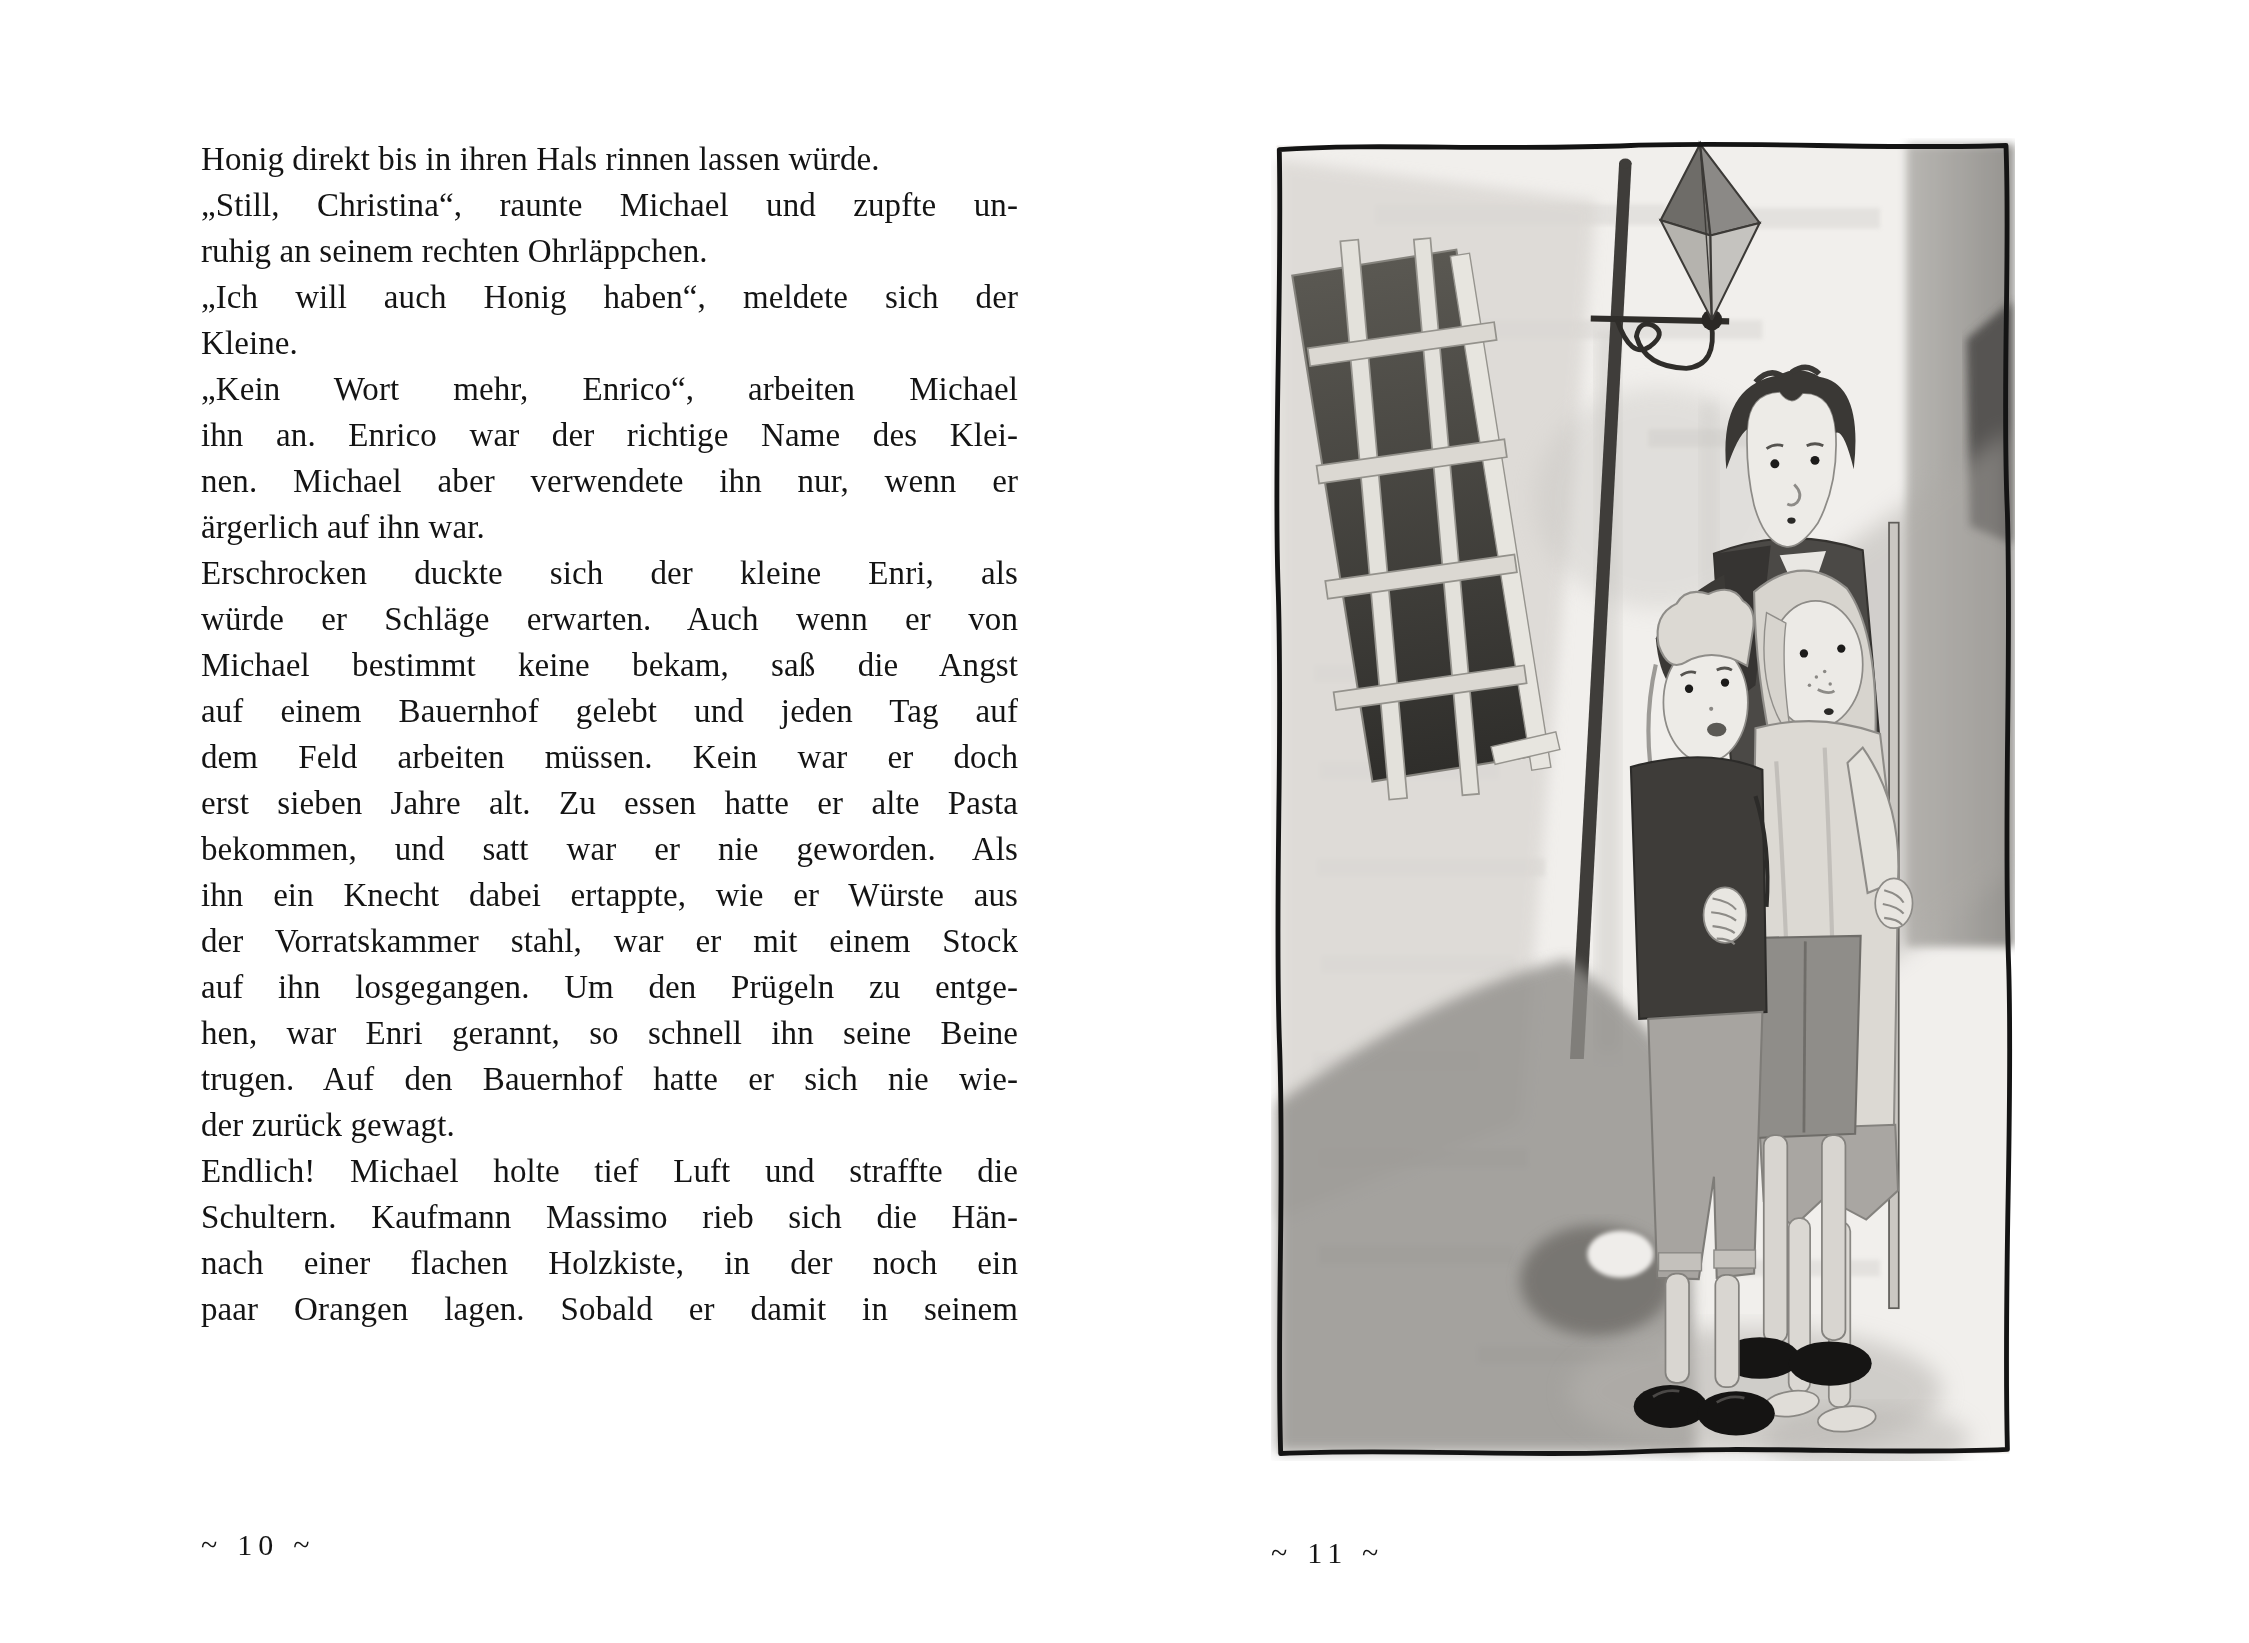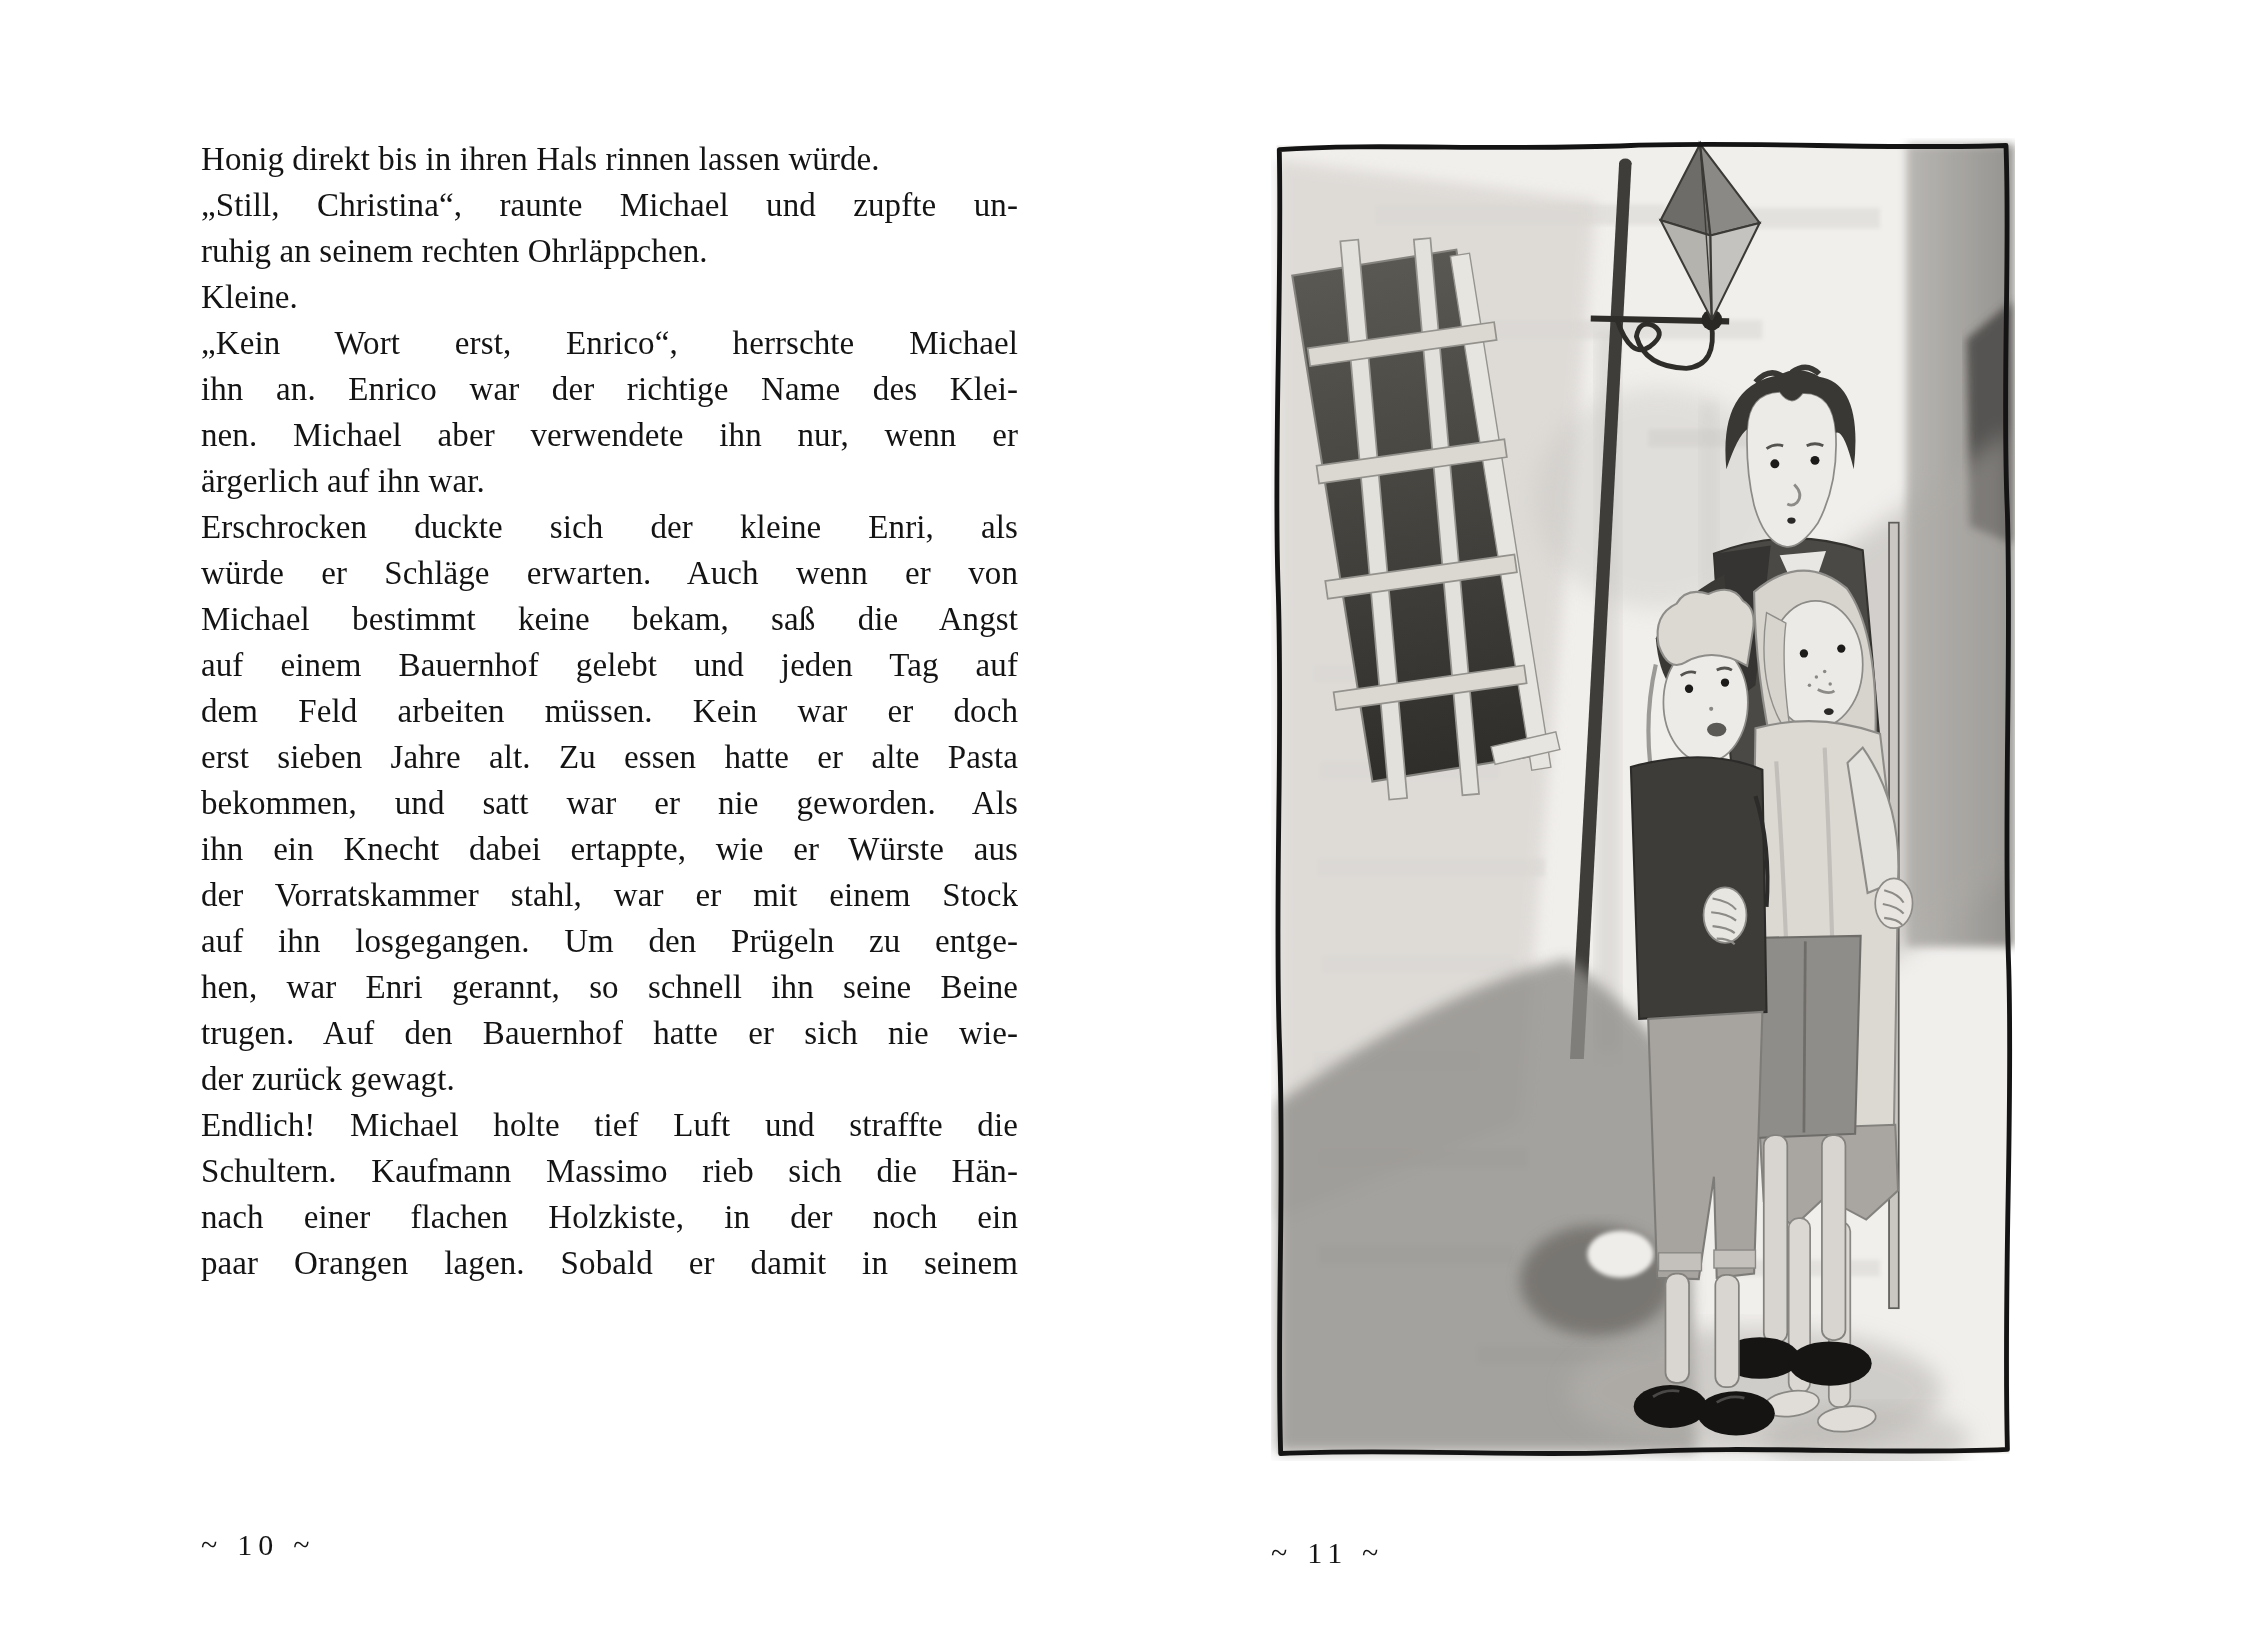--- a/index.html
+++ b/index.html
@@ -43,22 +43,23 @@
 </head>
 <body>
 
 <div class="spread">
 
   <div>
     <div class="text-block">
       <div class="tline" data-j="n">Honig direkt bis in ihren Hals rinnen lassen würde.</div>
       <div class="tline" data-j="y">„Still, Christina“, raunte Michael und zupfte un-</div>
       <div class="tline" data-j="n">ruhig an seinem rechten Ohrläppchen.</div>
+      <div class="tline" data-j="y">„Ich will auch Honig haben“, meldete sich der</div>
       <div class="tline" data-j="n">Kleine.</div>
-      <div class="tline" data-j="y">„Kein Wort erst, Enrico“, herrschte Michael</div>
+      <div class="tline" data-j="y">„Kein Wort mehr, Enrico“, arbeiten Michael</div>
       <div class="tline" data-j="y">ihn an. Enrico war der richtige Name des Klei-</div>
       <div class="tline" data-j="y">nen. Michael aber verwendete ihn nur, wenn er</div>
       <div class="tline" data-j="n">ärgerlich auf ihn war.</div>
       <div class="tline" data-j="y">Erschrocken duckte sich der kleine Enri, als</div>
       <div class="tline" data-j="y">würde er Schläge erwarten. Auch wenn er von</div>
       <div class="tline" data-j="y">Michael bestimmt keine bekam, saß die Angst</div>
       <div class="tline" data-j="y">auf einem Bauernhof gelebt und jeden Tag auf</div>
       <div class="tline" data-j="y">dem Feld arbeiten müssen. Kein war er doch</div>
       <div class="tline" data-j="y">erst sieben Jahre alt. Zu essen hatte er alte Pasta</div>
       <div class="tline" data-j="y">bekommen, und satt war er nie geworden. Als</div>

